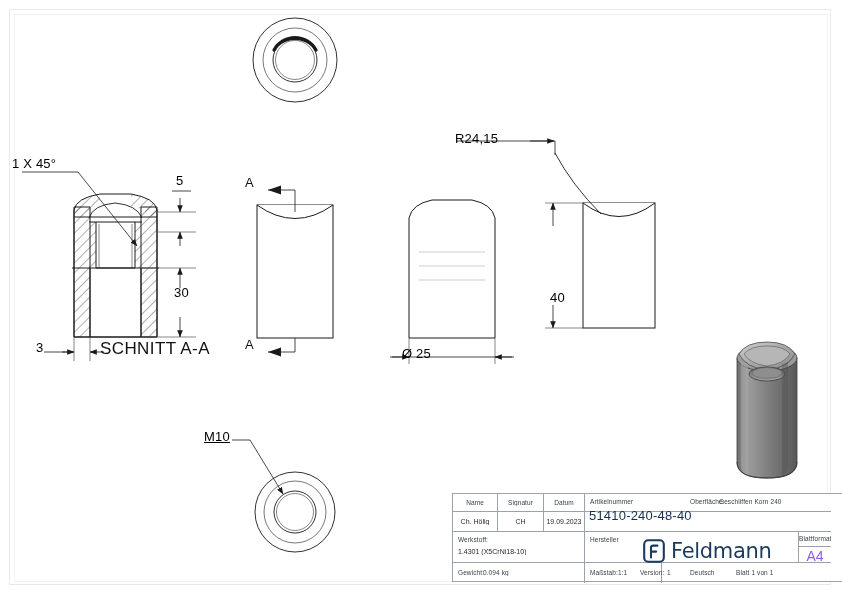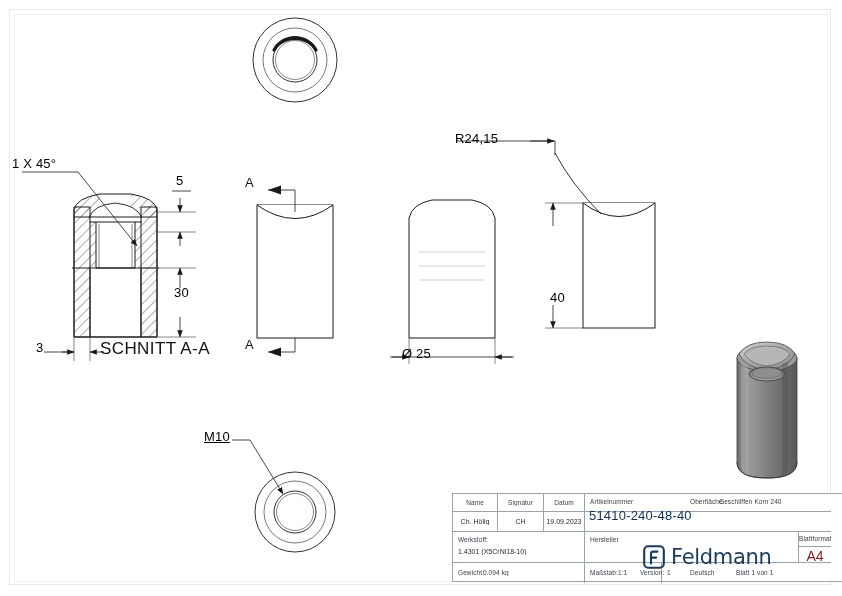--- a/index.html
+++ b/index.html
@@ -101,21 +101,21 @@
     color: #1f252b;
   }
   .tb-center { text-align: center; }
   .tb-big {
     font-size: 13px;
     color: #14304f;
     letter-spacing: 0.2px;
   }
   .tb-a4 {
     font-size: 14px;
-    color: #7f1d1d;
+    color: #8b5cf6;
     text-align: center;
   }
   #feldmann-logo {
     position: absolute;
     display: flex;
     align-items: center;
     gap: 6px;
   }
   #feldmann-wordmark {
     font-family: "DejaVu Sans", sans-serif;
@@ -361,21 +361,21 @@
     <div class="tb-cell tb-big" style="left:136px; top:14px;">51410-240-48-40</div>
 
     <div class="tb-cell tb-hdr" style="left:237px; top:4px;">Oberfläche:</div>
     <div class="tb-cell tb-hdr" style="left:266px; top:4px;">Geschliffen Korn 240</div>
 
     <div class="tb-cell tb-hdr" style="left:5px; top:42px;">Werkstoff:</div>
     <div class="tb-cell tb-val" style="left:5px; top:54px;">1.4301 (X5CrNi18-10)</div>
 
     <div class="tb-cell tb-hdr" style="left:137px; top:42px;">Hersteller</div>
 
-    <div id="feldmann-logo" style="left:190px; top:51px;">
+    <div id="feldmann-logo" style="left:190px; top:45px;">
       <svg width="22" height="24" viewBox="0 0 22 24">
         <rect x="1.2" y="1.2" width="19.6" height="21.6" rx="4" fill="none" stroke="#1b3a5c" stroke-width="2.1"></rect>
         <path d="M 8,18.5 L 8,8.5 Q 8,6.6 10.2,6.6 L 14.5,6.6" fill="none" stroke="#1b3a5c" stroke-width="2.1" stroke-linecap="round"></path>
         <line x1="8" y1="12.6" x2="13.2" y2="12.6" stroke="#1b3a5c" stroke-width="2.1" stroke-linecap="round"></line>
       </svg>
       <span id="feldmann-wordmark">Feldmann</span>
     </div>
 
     <div class="tb-cell tb-hdr tb-center" style="left:346px; top:41px; width:32px;">Blattformat</div>
     <div class="tb-cell tb-a4" style="left:346px; top:54px; width:32px;">A4</div>

